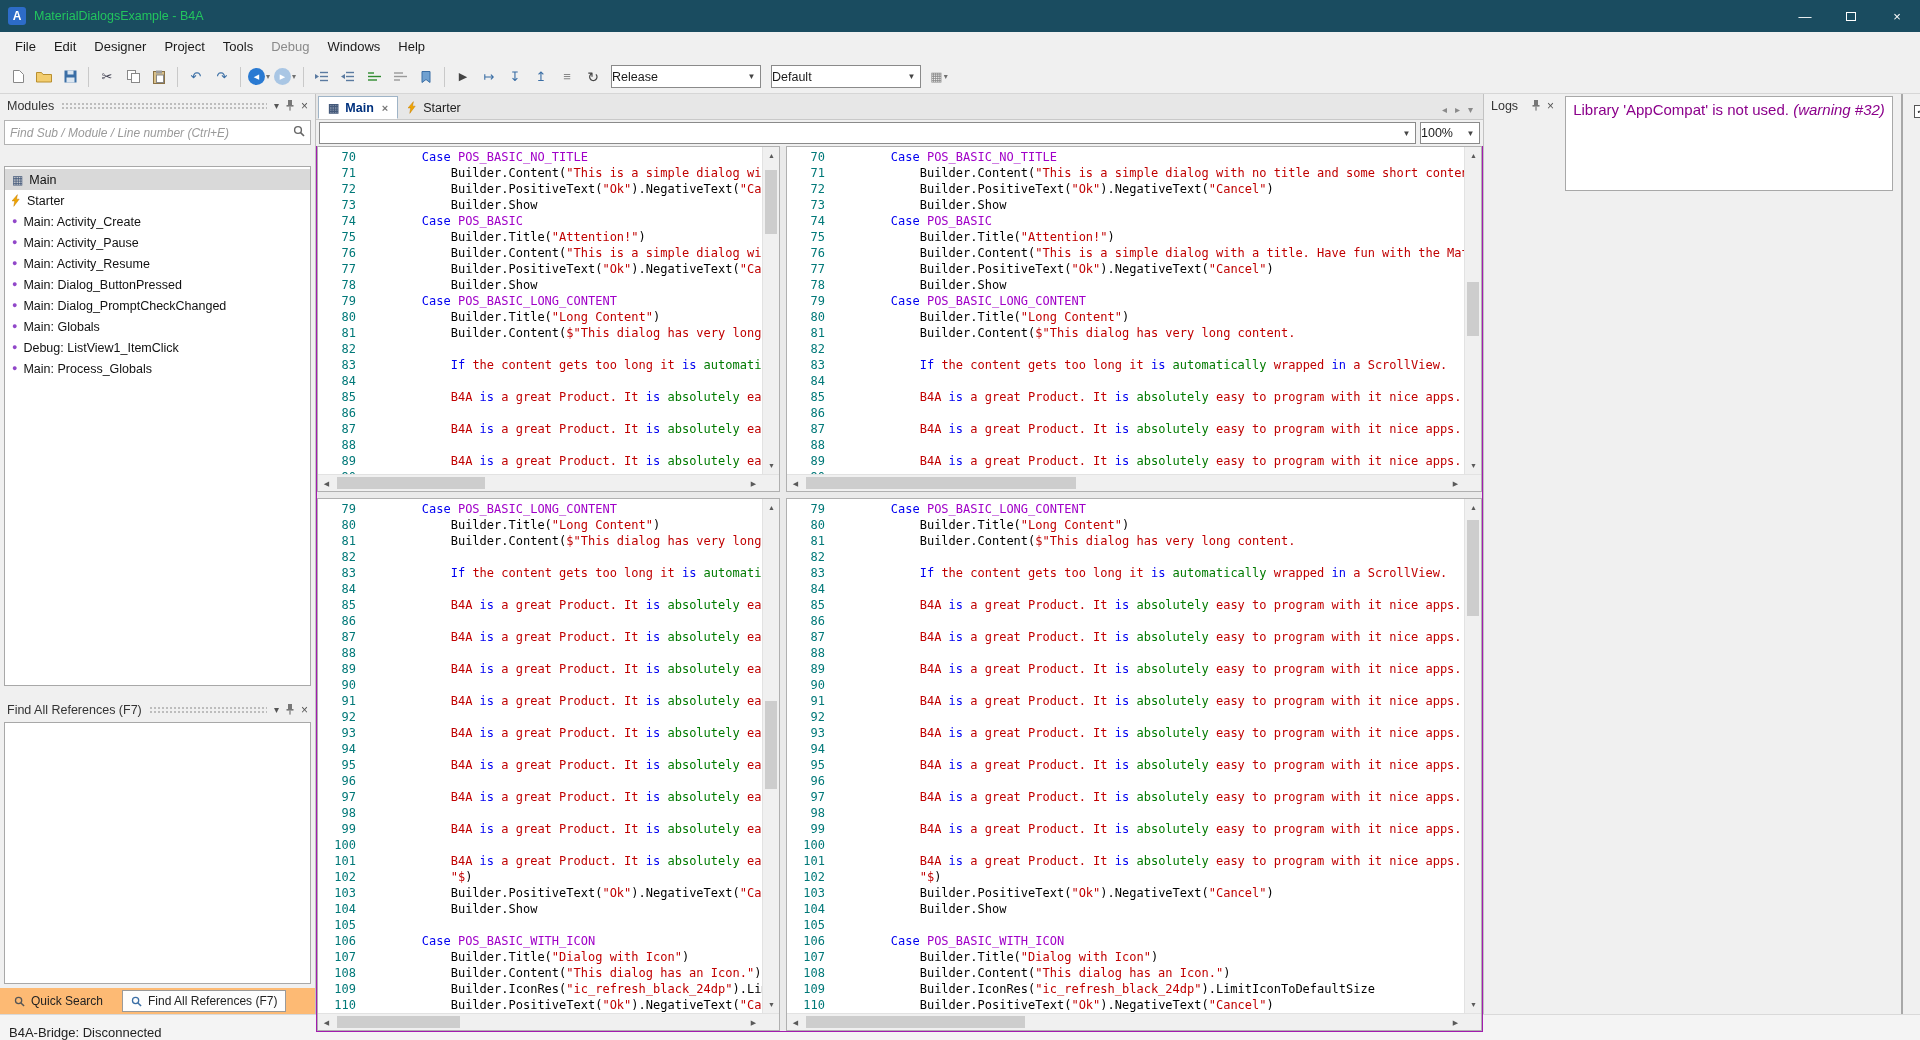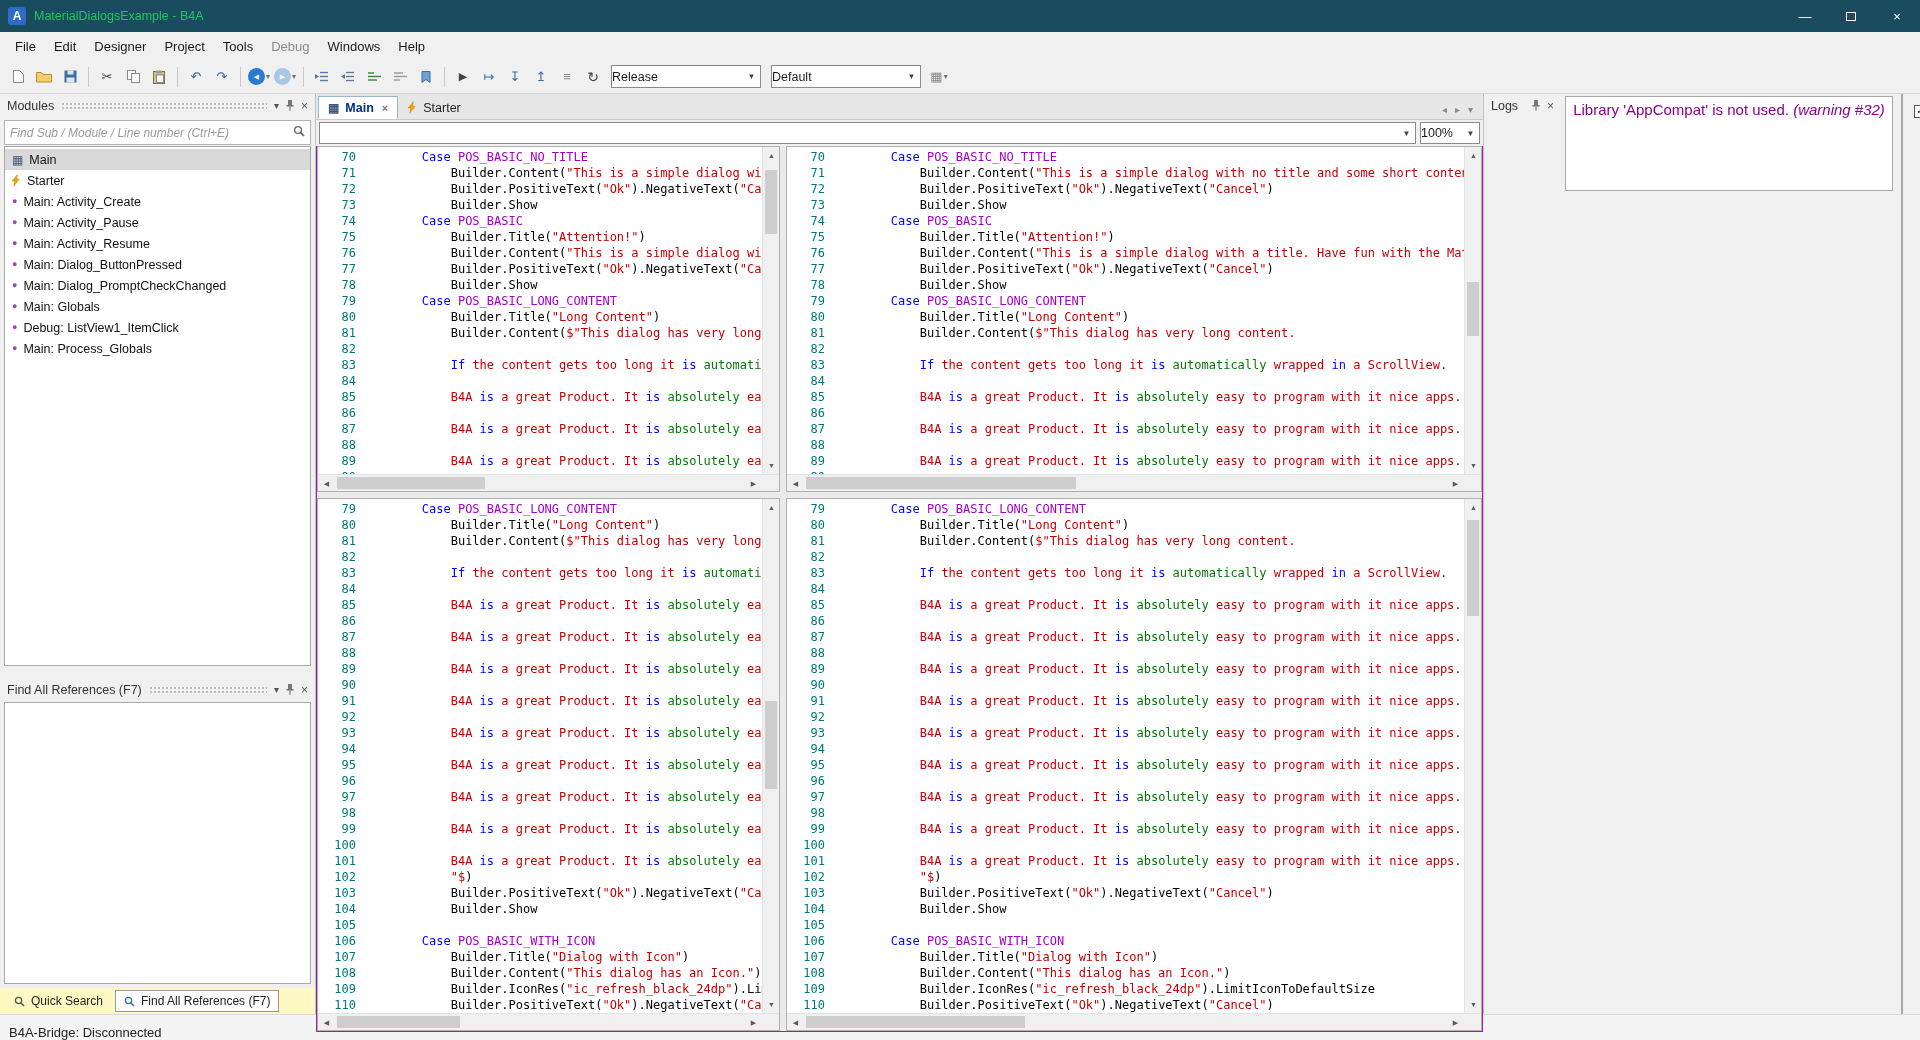--- a/index.html
+++ b/index.html
@@ -35,32 +35,32 @@
 
   
   .main{display:flex;height:920px}
 
   
   .sidebar{width:316px;background:#f0f0f0;border-right:1px solid #c2c2c2;display:flex;flex-direction:column}
   .panel-header{height:24px;display:flex;align-items:center;gap:7px;padding:0 7px;font-size:12.5px;color:#333;flex:none}
   .dots{flex:1;height:9px;background-image:radial-gradient(#bdbdbd 1px,transparent 1.2px);background-size:4px 4px}
   .ph-icons{display:flex;gap:7px;color:#555;font-size:10px;align-items:center}
   .ph-icons span{line-height:1}
-  .search-box{margin:2px 4px 1px;height:25px;background:#fff;border:1px solid #b3b3b3;display:flex;align-items:center;padding:0 5px;flex:none}
+  .search-box{margin:2px 4px 21px;height:25px;background:#fff;border:1px solid #b3b3b3;display:flex;align-items:center;padding:0 5px;flex:none}
   .search-input{flex:1;border:none;outline:none;font-family:"Liberation Sans",sans-serif;font-size:12px;color:#333;background:transparent}
   .search-input::placeholder{color:#9a9a9a;font-style:italic}
   .module-list{margin:0 4px;background:#fff;border:1px solid #a8a8a8;height:520px;overflow:hidden;padding-top:2px;flex:none}
   .m-item{height:21px;display:flex;align-items:center;gap:6px;padding:0 7px;font-size:12.5px;color:#111}
   .m-item.selected{background:#d9d9d9}
   .m-item .lbl.it{}
   .sb-gap{height:12px;flex:none}
   .find-box{flex:1;margin:0 4px 4px;background:#fff;border:1px solid #a8a8a8}
 
   
-  .bottom-tabs{height:26px;display:flex;align-items:center;gap:3px;padding:2px 5px;background:#fef9c3;flex:none}
+  .bottom-tabs{height:26px;display:flex;align-items:center;gap:10px;padding:2px 5px;background:#fdba74;flex:none}
   .btab{display:flex;align-items:center;gap:6px;padding:3px 8px;font-size:12px;border:1px solid transparent;color:#222;height:22px}
   .btab.active{background:#fdfdfd;border-color:#9a9a9a}
 
   
   .editor{flex:1;display:flex;flex-direction:column;background:#f0f0f0;min-width:0}
   .tabstrip{height:26px;background:#e7e7e7;border-bottom:1px solid #c9c9c9;display:flex;align-items:flex-end;padding:2px 2px 0}
   .etab{height:23px;display:flex;align-items:center;gap:6px;padding:0 9px;font-size:12.5px;color:#222;border:1px solid transparent}
   .etab.active{background:#fff;border-color:#9fb4c7;border-bottom-color:#fff;color:#00317e;font-weight:bold}
   .etab .closex{color:#777;font-size:11px;margin-left:2px}
   .tab-nav{margin-left:auto;display:flex;gap:8px;align-items:center;padding:0 8px 4px 0;color:#8a8a8a;font-size:10px}

